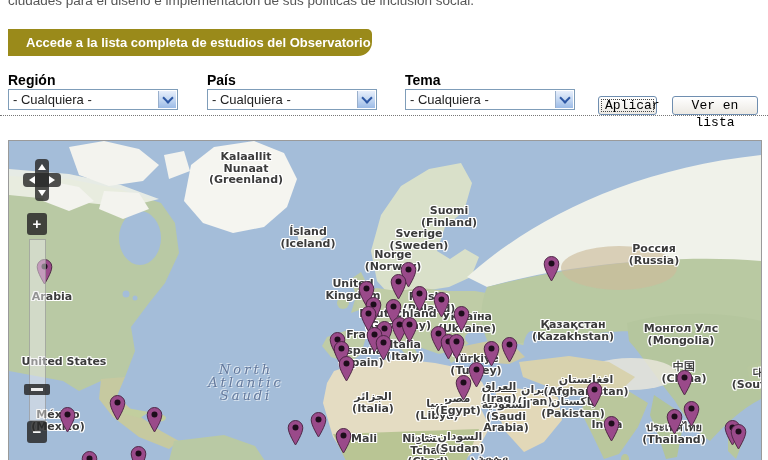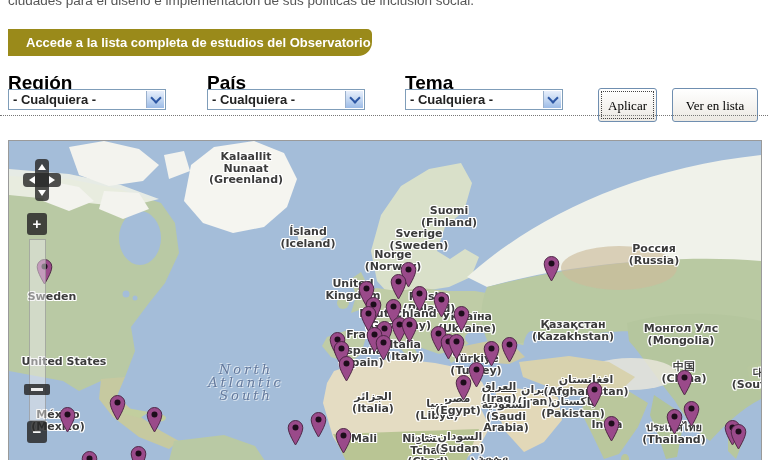--- a/index.html
+++ b/index.html
@@ -2,33 +2,33 @@
 <html><head>
 <meta charset="utf-8">
 <style>
   html,body{margin:0;padding:0;}
   body{width:768px;height:460px;overflow:hidden;position:relative;background:#fff;
        font-family:"Liberation Sans",sans-serif;}
   .intro{position:absolute;top:-7px;left:8px;width:756px;font-size:13.5px;color:#555;}
   .banner{position:absolute;left:8px;top:29px;width:364px;height:27px;box-sizing:border-box;
           background:#9a8a1a;color:#fff;font-weight:bold;font-size:13px;line-height:27px;
           padding-left:18px;border-radius:0 5px 14px 0;cursor:pointer;}
-  .flabel{position:absolute;top:72px;font-size:19px;font-weight:bold;color:#000;}
-  .sel{position:absolute;top:89px;width:158px;height:21px;box-sizing:border-box;
-       border:1px solid #7f9db9;background:#fff;font-size:13px;color:#222;cursor:pointer;font-weight:bold;}
+  .flabel{position:absolute;top:72px;font-size:14px;font-weight:bold;color:#000;}
+  .sel{position:absolute;top:89px;width:170px;height:21px;box-sizing:border-box;
+       border:1px solid #7f9db9;background:#fff;font-size:13px;color:#222;cursor:pointer;}
   .sel .val{position:absolute;left:4px;top:2px;white-space:nowrap;}
   .sel .sel-btn{position:absolute;right:1px;top:1px;bottom:1px;width:17px;
        background:linear-gradient(#e8effb,#c0d5f1 55%,#9cbbe6);border-left:1px solid #9ab0cc;
        display:flex;align-items:center;justify-content:center;}
   .chev{width:6px;height:6px;border-right:2px solid #2d57a4;border-bottom:2px solid #2d57a4;
        transform:rotate(45deg);margin-top:-3px;}
-  .btn{position:absolute;top:88px;height:34px;box-sizing:border-box;border:1px solid #6f8eb0;
+  .btn{position:absolute;top:96px;height:19px;box-sizing:border-box;border:1px solid #6f8eb0;
        border-radius:3px;background:linear-gradient(#ffffff,#ece9e3);font-size:13px;color:#000;
        text-align:center;line-height:17px;padding:0 6px;cursor:pointer;
-       font-family:Liberation Serif, serif;}
+       font-family:Liberation Mono, monospace;}
   .btn.focused{outline:1px dotted #444;outline-offset:-4px;}
   .dotted-rule{position:absolute;left:0;top:115px;width:768px;border-top:1px dotted #777;}
   
   #map{position:absolute;left:8px;top:140px;width:752px;height:320px;overflow:hidden;
        border:1px solid #9a9a9a;box-sizing:content-box;background:#a4bdd9;cursor:grab;}
   #map svg.land{position:absolute;left:0;top:0;}
   .mlabel{position:absolute;transform:translateX(-50%);text-align:center;white-space:nowrap;
        font-family:"DejaVu Sans",sans-serif;font-size:11px;line-height:11.5px;font-weight:bold;
        color:#3b3b3b;
        text-shadow:1px 1px 0 #fff,-1px 1px 0 #fff,1px -1px 0 #fff,-1px -1px 0 #fff,
@@ -249,36 +249,36 @@
       <div class="mlabel" style="left: 419px; top: 292px;">
         <div>تشاد</div>
         <div>Tchad</div>
         <div>(Chad)</div>
       </div>
       <div class="mlabel" style="left: 451px; top: 290px;">
         <div>السودان</div>
         <div>(Sudan)</div>
       </div>
       <div class="mlabel" style="left: 43px; top: 150px;">
-        <div>Sweden</div>
+        <div>Arabia</div>
       </div>
       <div class="mlabel" style="left: 55px; top: 215px;">
         <div>United States</div>
       </div>
       <div class="mlabel" style="left: 49px; top: 268px;">
         <div>México</div>
         <div>(Mexico)</div>
       </div>
       <div class="mlabel" style="left: 480px; top: 314px;">
         <div>ኢትዮጵያ</div>
       </div>
       <div class="mlabel ocean" style="left: 237px; top: 222px;">
         <div>North</div>
         <div>Atlantic</div>
-        <div>South</div>
+        <div>Saudi</div>
       </div>
     </div>
   <div id="map-markers">
       <div class="marker" style="left: 533.5px; top: 113.5px;"><svg width="17" height="27" viewBox="0 0 17 27">
           <path d="M8.5,26 C8.5,26 1.2,14.5 1.2,8.8 A7.3,7.3 0 1 1 15.8,8.8 C15.8,14.5 8.5,26 8.5,26 Z" fill="#9a4a8a" stroke="#4e2646" stroke-width="1"></path>
           <circle cx="8.5" cy="8.5" r="3" fill="#1d0d1b"></circle>
         </svg></div>
       <div class="marker" style="left: 26.5px; top: 116.5px;"><svg width="17" height="27" viewBox="0 0 17 27">
           <path d="M8.5,26 C8.5,26 1.2,14.5 1.2,8.8 A7.3,7.3 0 1 1 15.8,8.8 C15.8,14.5 8.5,26 8.5,26 Z" fill="#9a4a8a" stroke="#4e2646" stroke-width="1"></path>
           <circle cx="8.5" cy="8.5" r="3" fill="#1d0d1b"></circle>

